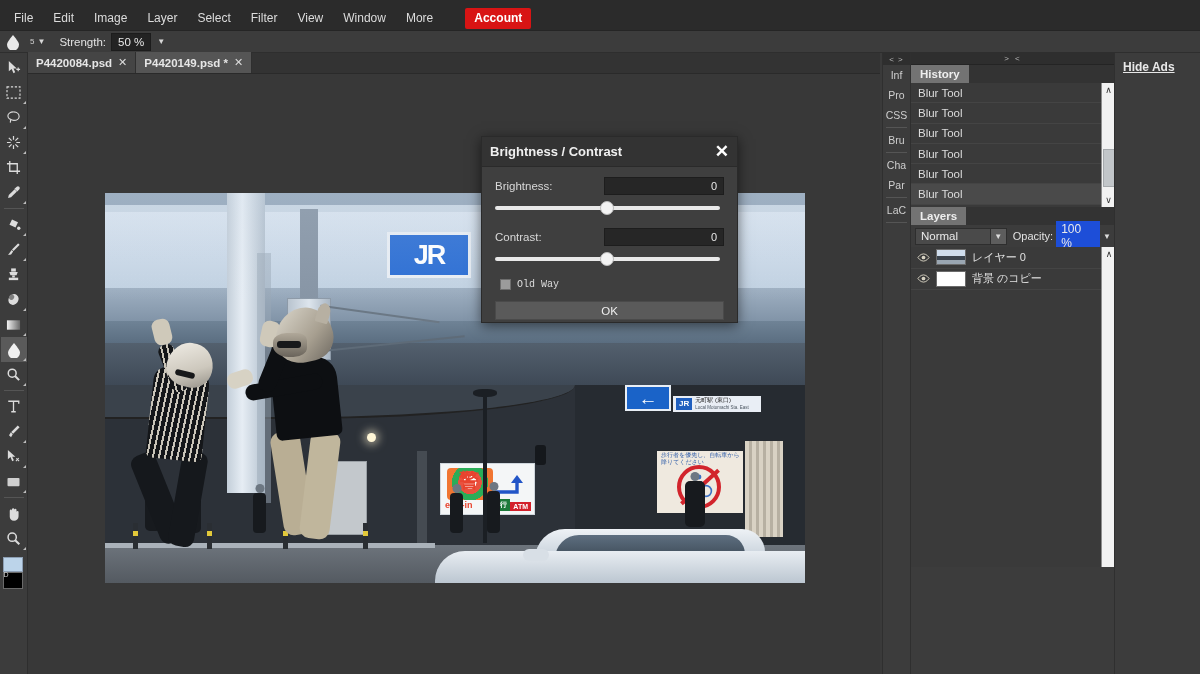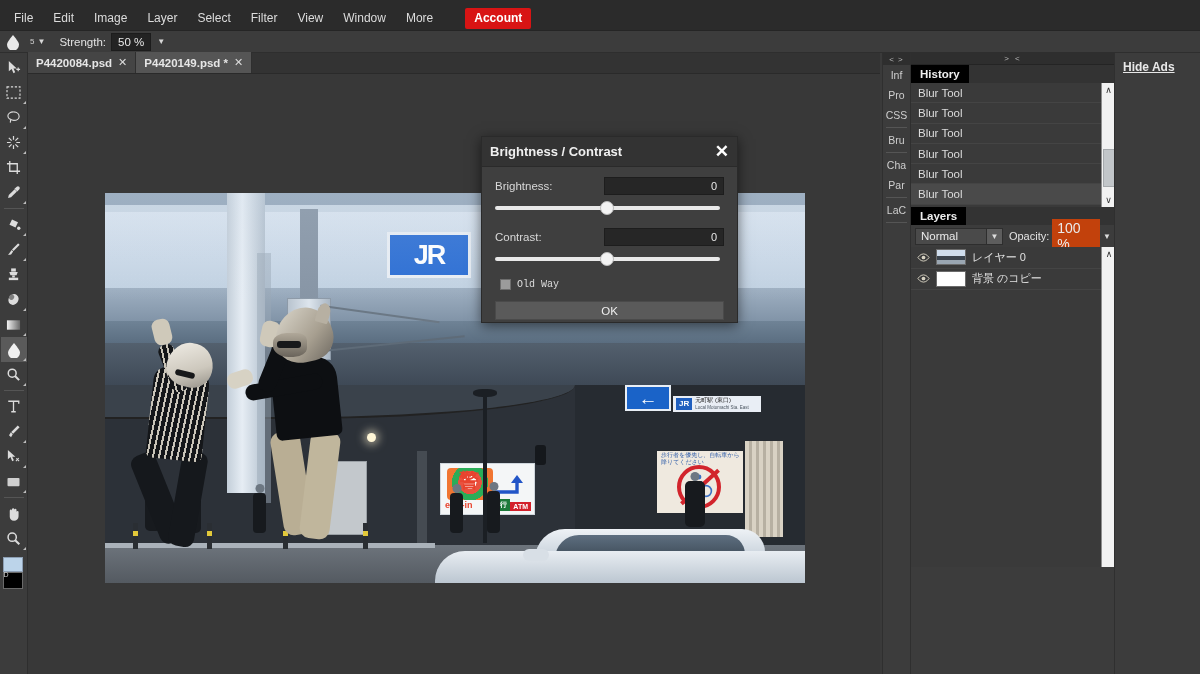--- a/index.html
+++ b/index.html
@@ -298,21 +298,21 @@
     position:absolute; left:911px; top:53px; width:204px; height:621px;
     background:#3c3c3c;
   }
   .collapse-bar{
     height:12px; background:#2e2e2e; color:#b9b9b9; font-size:8px;
     display:flex; align-items:center; justify-content:center; letter-spacing:2px;
     border-bottom:1px solid #242424;
   }
   .panel-tabrow{ height:18px; background:#333; display:flex; align-items:flex-end;}
   .panel-tab{
-    padding:0 9px; height:18px; background:#000000; color:#eee;
+    padding:0 9px; height:18px; background:#737373; color:#eee;
     font-size:11.5px; font-weight:bold; display:flex; align-items:center; cursor:pointer;
   }
   .hist-list{ position:relative; height:124px; background:#3a3a3a; overflow:hidden;}
   .hist-item{
     height:20.3px; display:flex; align-items:center; padding-left:7px;
     color:#dcdcdc; font-size:11.5px; border-bottom:1px solid #444; cursor:pointer;
   }
   .hist-item.cur{ background:#4a4a4a; }
   .scroll{
     position:absolute; right:0; top:0; width:14px; height:124px;
@@ -327,21 +327,21 @@
   .blendrow{ height:22px; display:flex; align-items:center; padding:0 4px; background:#3c3c3c;}
   .blendsel{
     width:92px; height:17px; background:#4a4a4a; border:1px solid #2e2e2e;
     color:#eaeaea; font-size:11.5px; display:flex; align-items:center; padding-left:5px;
     position:relative; cursor:pointer;
   }
   .blendsel .sarrow{ position:absolute; right:0; top:0; width:16px; height:15px;
     background:#5d5d5d; display:flex; align-items:center; justify-content:center;
     font-size:8px; color:#ddd; border-left:1px solid #2e2e2e;}
   .op-label{ color:#e2e2e2; font-size:11px; margin-left:6px;}
-  .op-val{ background:#c2410c; color:#eaeaea; font-size:14px; padding:1px 5px; margin-left:3px;}
+  .op-val{ background:#1d4ed8; color:#eaeaea; font-size:12px; padding:1px 5px; margin-left:3px;}
   .op-caret{ color:#ddd; font-size:8px; margin-left:3px;}
 
   .layer-list{ position:relative; height:320px; background:#3a3a3a;}
   .layer-row{
     height:21.5px; display:flex; align-items:center; padding-left:5px; gap:6px;
     border-bottom:1px solid #444; cursor:pointer;
   }
   .layer-row.sel{ background:#4c4c4c; }
   .eye{ width:14px; display:flex; align-items:center; justify-content:center;}
   .thumb-img{ width:30px; height:16px; border:1px solid #6b6b6b;}

